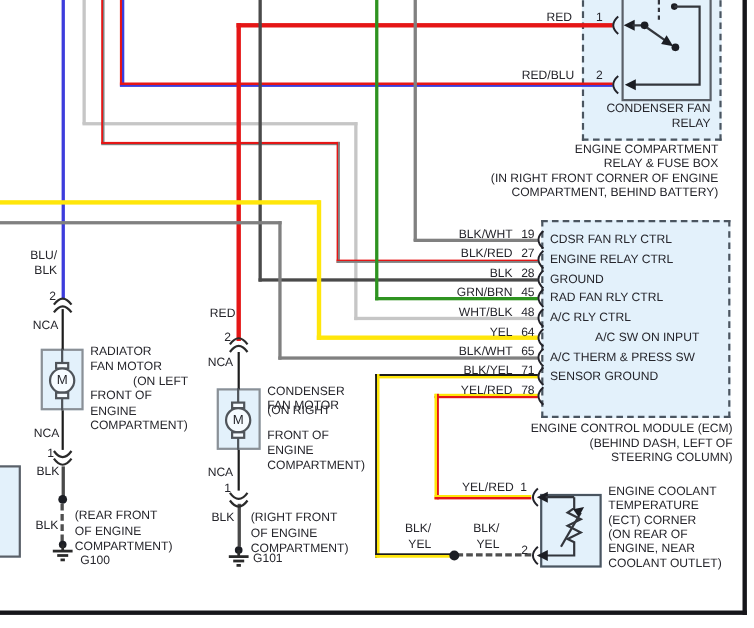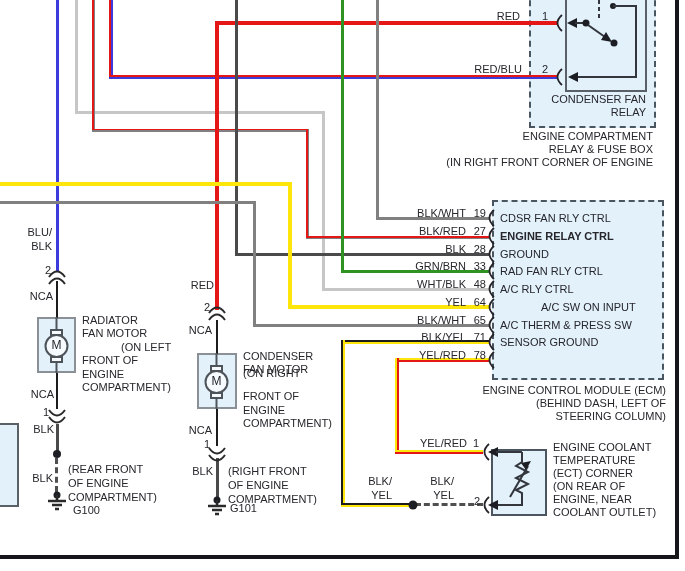--- a/index.html
+++ b/index.html
@@ -181,32 +181,33 @@
 
   <div class="lbl r" style="right:165px;top:11px;">RED</div>
   <div class="lbl r" style="right:137px;top:11px;">1</div>
   <div class="lbl r" style="right:163px;top:64px;">RED/BLU</div>
   <div class="lbl r" style="right:137px;top:64px;">2</div>
   <div class="lbl r" style="right:39px;top:94px;">CONDENSER FAN</div>
   <div class="lbl r" style="right:39px;top:107px;">RELAY</div>
   <div class="lbl r" style="right:32px;top:131px;">ENGINE COMPARTMENT</div>
   <div class="lbl r" style="right:32px;top:144px;">RELAY &amp; FUSE BOX</div>
   <div class="lbl r" style="right:32px;top:157px;">(IN RIGHT FRONT CORNER OF ENGINE</div>
+  <div class="lbl r" style="right:32px;top:170px;">COMPARTMENT, BEHIND BATTERY)</div>
 
   <div class="lbl r" style="right:219px;top:208px;">BLK/WHT</div>
   <div class="lbl r" style="right:199px;top:208px;">19</div>
   <div class="lbl" style="left:500px;top:213px;">CDSR FAN RLY CTRL</div>
   <div class="lbl r" style="right:219px;top:226px;">BLK/RED</div>
   <div class="lbl r" style="right:199px;top:226px;">27</div>
-  <div class="lbl" style="left:500px;top:231px;font-weight:bold;">ENGINE RELAY CTRL</div>
+  <div class="lbl" style="left:500px;top:231px;">ENGINE RELAY CTRL</div>
   <div class="lbl r" style="right:219px;top:244px;">BLK</div>
   <div class="lbl r" style="right:199px;top:244px;">28</div>
   <div class="lbl" style="left:500px;top:249px;">GROUND</div>
   <div class="lbl r" style="right:219px;top:261px;">GRN/BRN</div>
-  <div class="lbl r" style="right:199px;top:261px;">33</div>
+  <div class="lbl r" style="right:199px;top:261px;">45</div>
   <div class="lbl" style="left:500px;top:266px;">RAD FAN RLY CTRL</div>
   <div class="lbl r" style="right:219px;top:279px;">WHT/BLK</div>
   <div class="lbl r" style="right:199px;top:279px;">48</div>
   <div class="lbl" style="left:500px;top:284px;">A/C RLY CTRL</div>
   <div class="lbl r" style="right:219px;top:297px;">YEL</div>
   <div class="lbl r" style="right:199px;top:297px;">64</div>
   <div class="lbl" style="left:500px;top:302px;margin-left:41px;">A/C SW ON INPUT</div>
   <div class="lbl r" style="right:219px;top:315px;">BLK/WHT</div>
   <div class="lbl r" style="right:199px;top:315px;">65</div>
   <div class="lbl" style="left:500px;top:320px;">A/C THERM &amp; PRESS SW</div>

